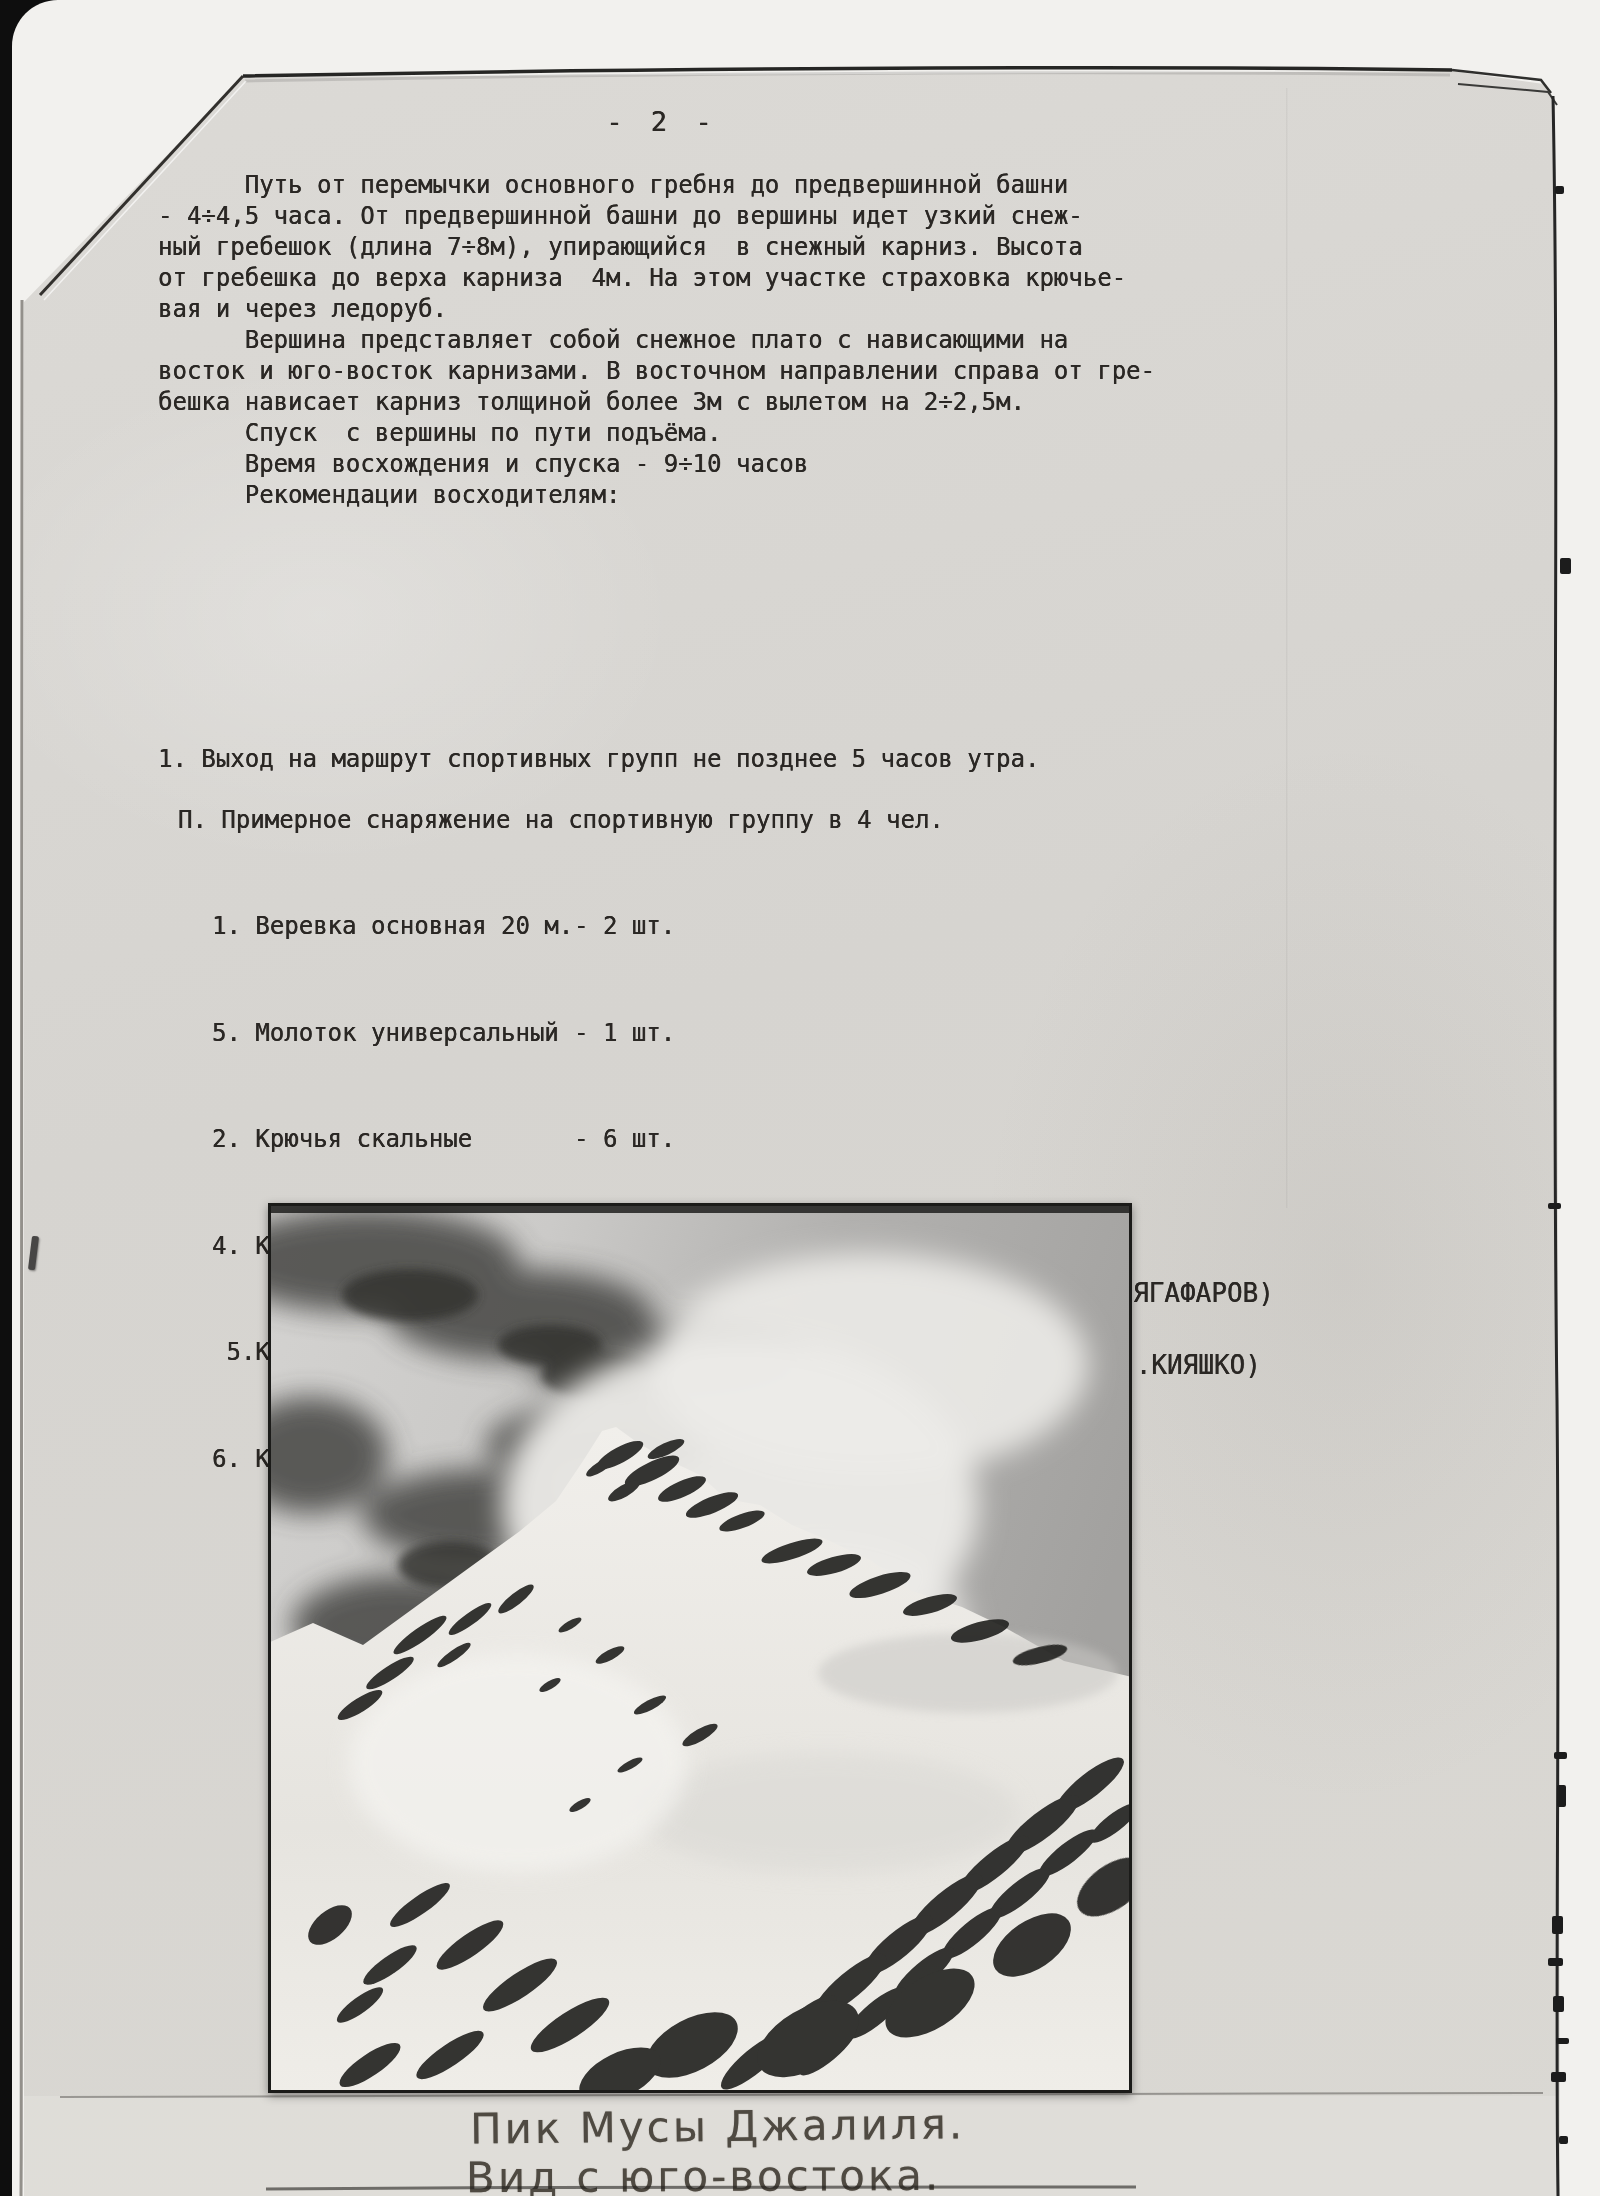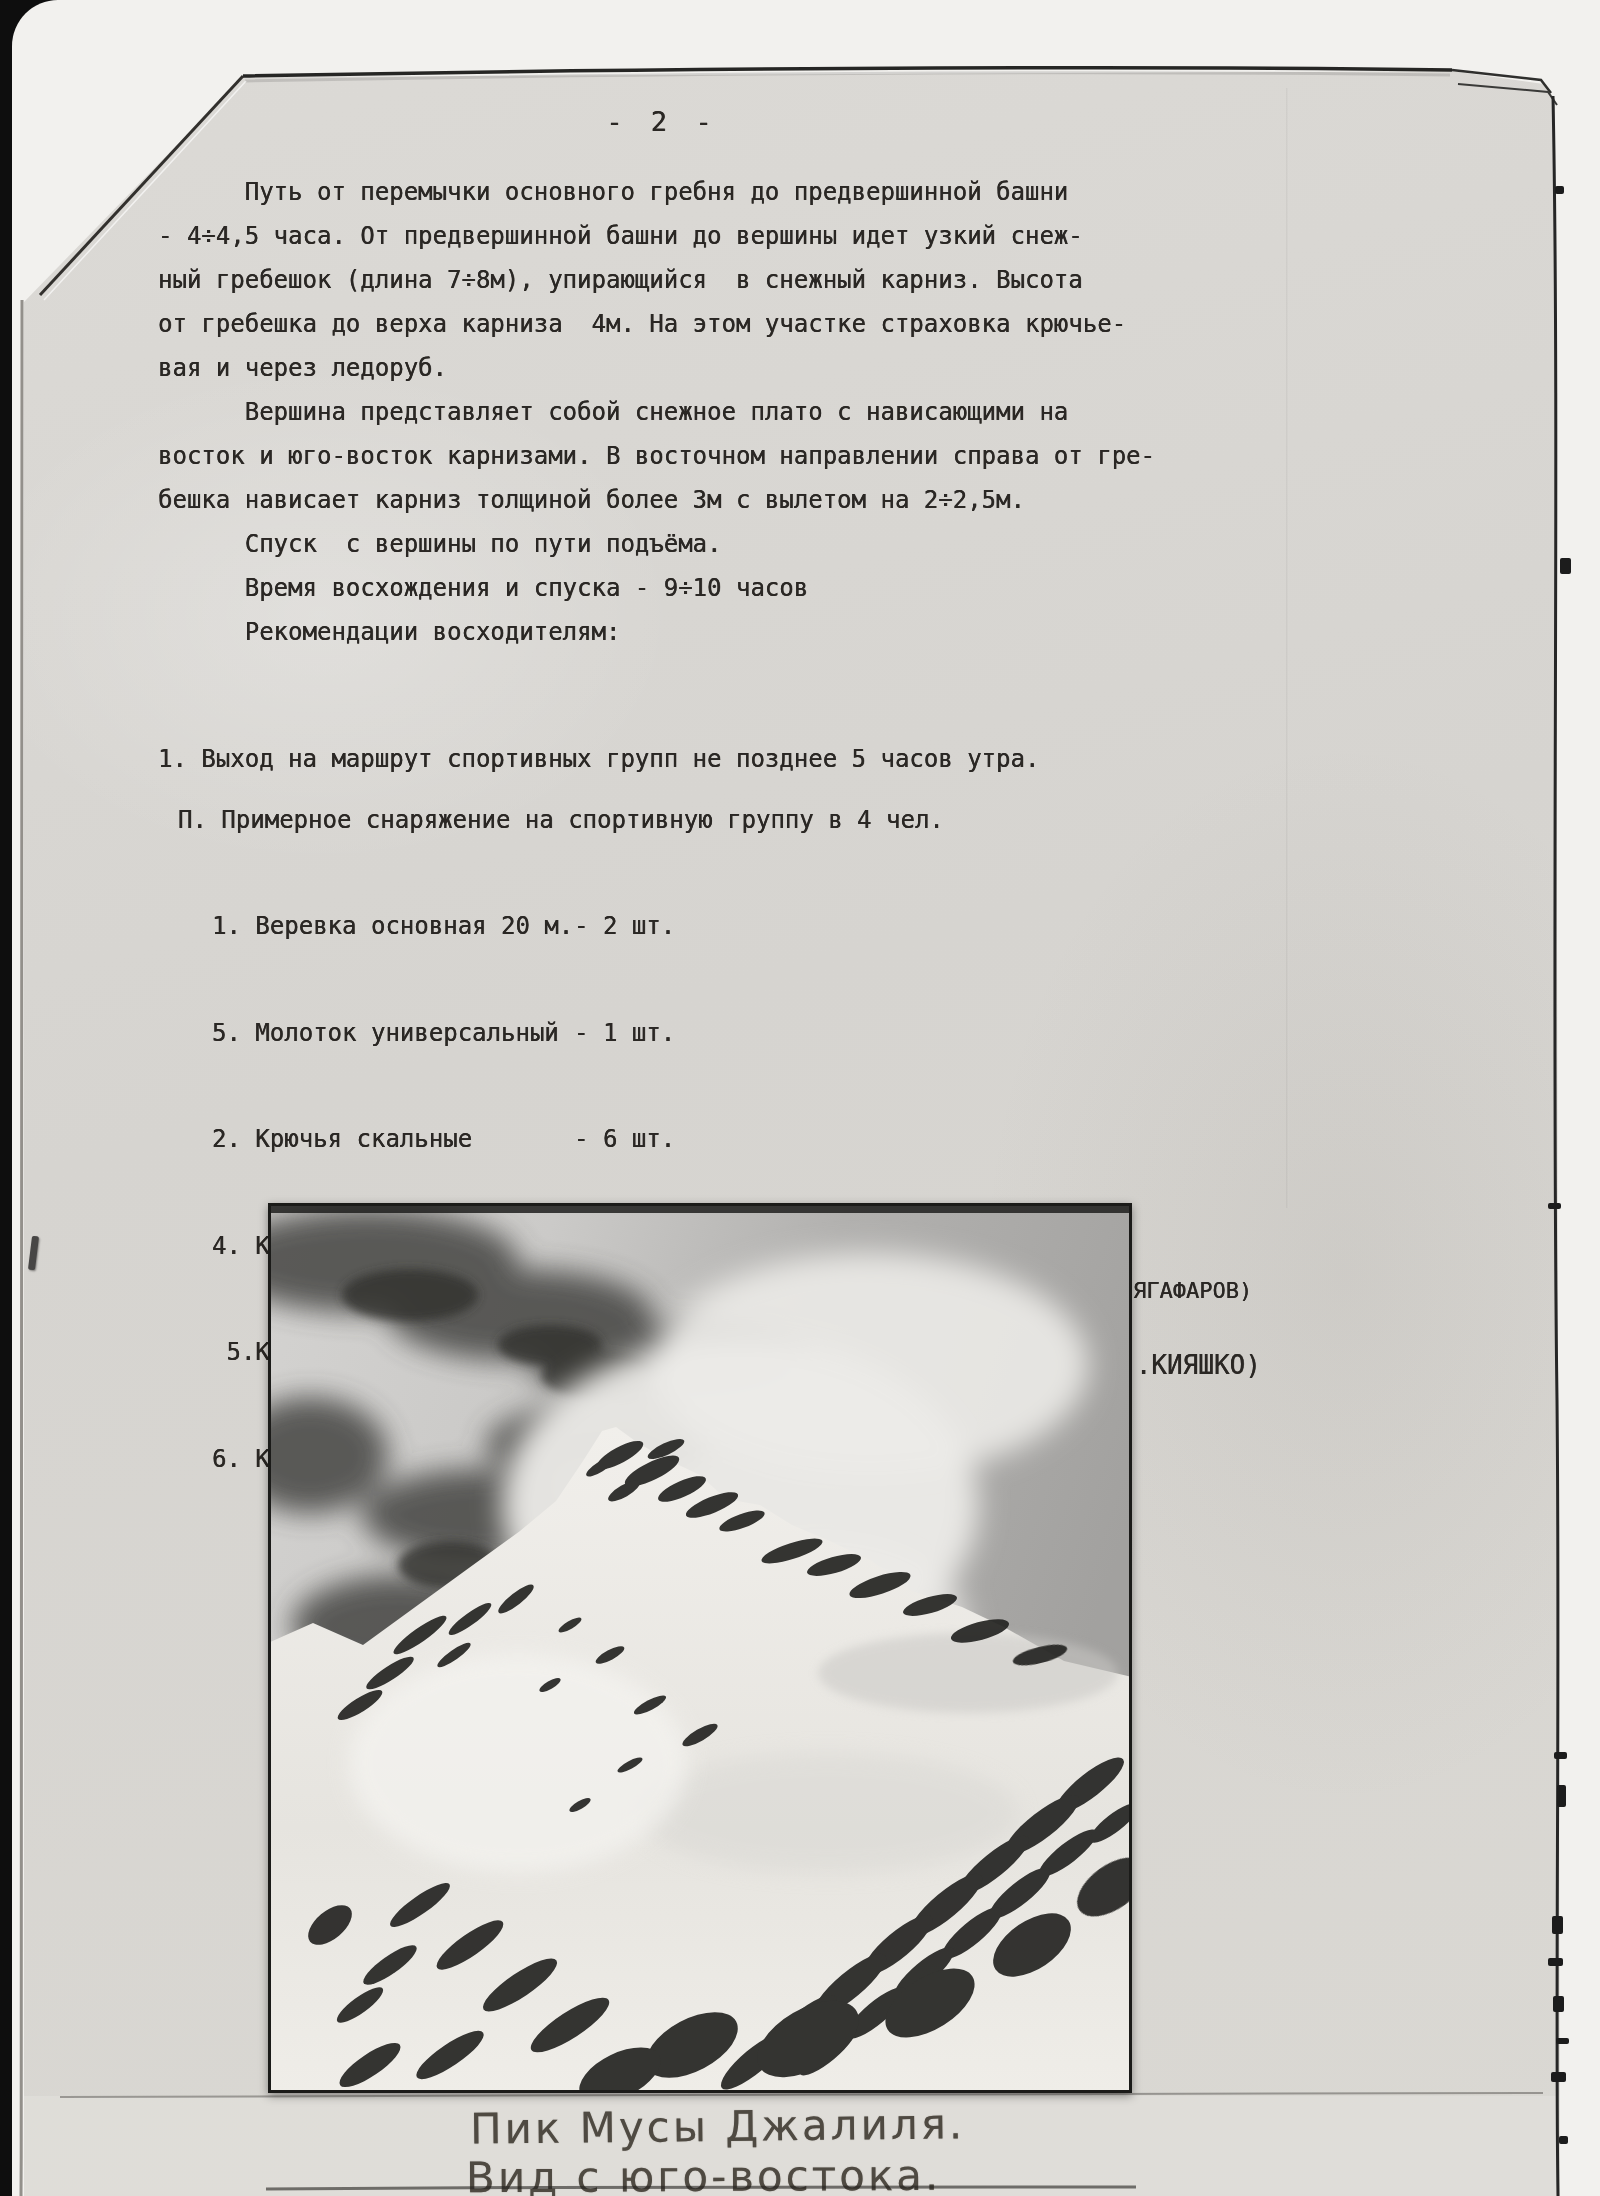--- a/index.html
+++ b/index.html
@@ -10,27 +10,27 @@
   .page{position:absolute;inset:0;
         clip-path:polygon(24px 302px,243px 77px,1452px 71px,1544px 84px,1555px 99px,1560px 2196px,24px 2196px);
         background:
           radial-gradient(ellipse 600px 420px at 20% 28%, rgba(255,255,255,.22), transparent 60%),
           radial-gradient(ellipse 520px 760px at 84% 58%, rgba(120,115,108,.10), transparent 70%),
           linear-gradient(165deg,#dcdad6,#d6d4d0 45%,#dad8d3);}
   .typed{position:absolute;color:#2a2724;white-space:pre;
          text-shadow:0 0 .6px rgba(42,39,36,.9), .4px .2px .6px rgba(42,39,36,.45);}
   .pagenum{left:572px;top:106px;width:180px;text-align:center;
            font-size:27px;letter-spacing:6px;}
-  .bodytext{left:158px;top:170px;width:1010px;font-size:24px;line-height:44px;}
+  .bodytext{left:158px;top:170px;width:1010px;font-size:24px;line-height:31px;}
   .rec1{left:158px;top:745px;font-size:24px;}
   .rec2{left:158px;top:806px;font-size:24px;margin-left:20px;}
   .equip{left:212px;top:856px;font-size:24px;}
   .erow{height:50.5px;white-space:pre;}
   .elabel{display:inline-block;width:362px;white-space:pre;}
-  .note1{left:1133px;top:1278px;font-size:22px;}
+  .note1{left:1133px;top:1278px;font-size:26px;}
   .note2{left:1120px;top:1350px;font-size:26px;}
   .photo{position:absolute;left:268px;top:1203px;width:864px;height:890px;
          background:#bdbcba;box-shadow:0 3px 9px rgba(0,0,0,.38);}
   .caption-strip{position:absolute;left:24px;top:2096px;width:1536px;height:100px;
                  background:#e2e0db;opacity:.65;}
   .cap{position:absolute;color:#4f4a42;font-family:"DejaVu Sans",sans-serif;
        letter-spacing:3px;font-size:42px;white-space:pre;
        text-shadow:0 0 1px rgba(79,74,66,.5);}
   .cap1{left:470px;top:2102px;transform:rotate(-.6deg);}
   .cap2{left:466px;top:2152px;transform:rotate(-.3deg);}

